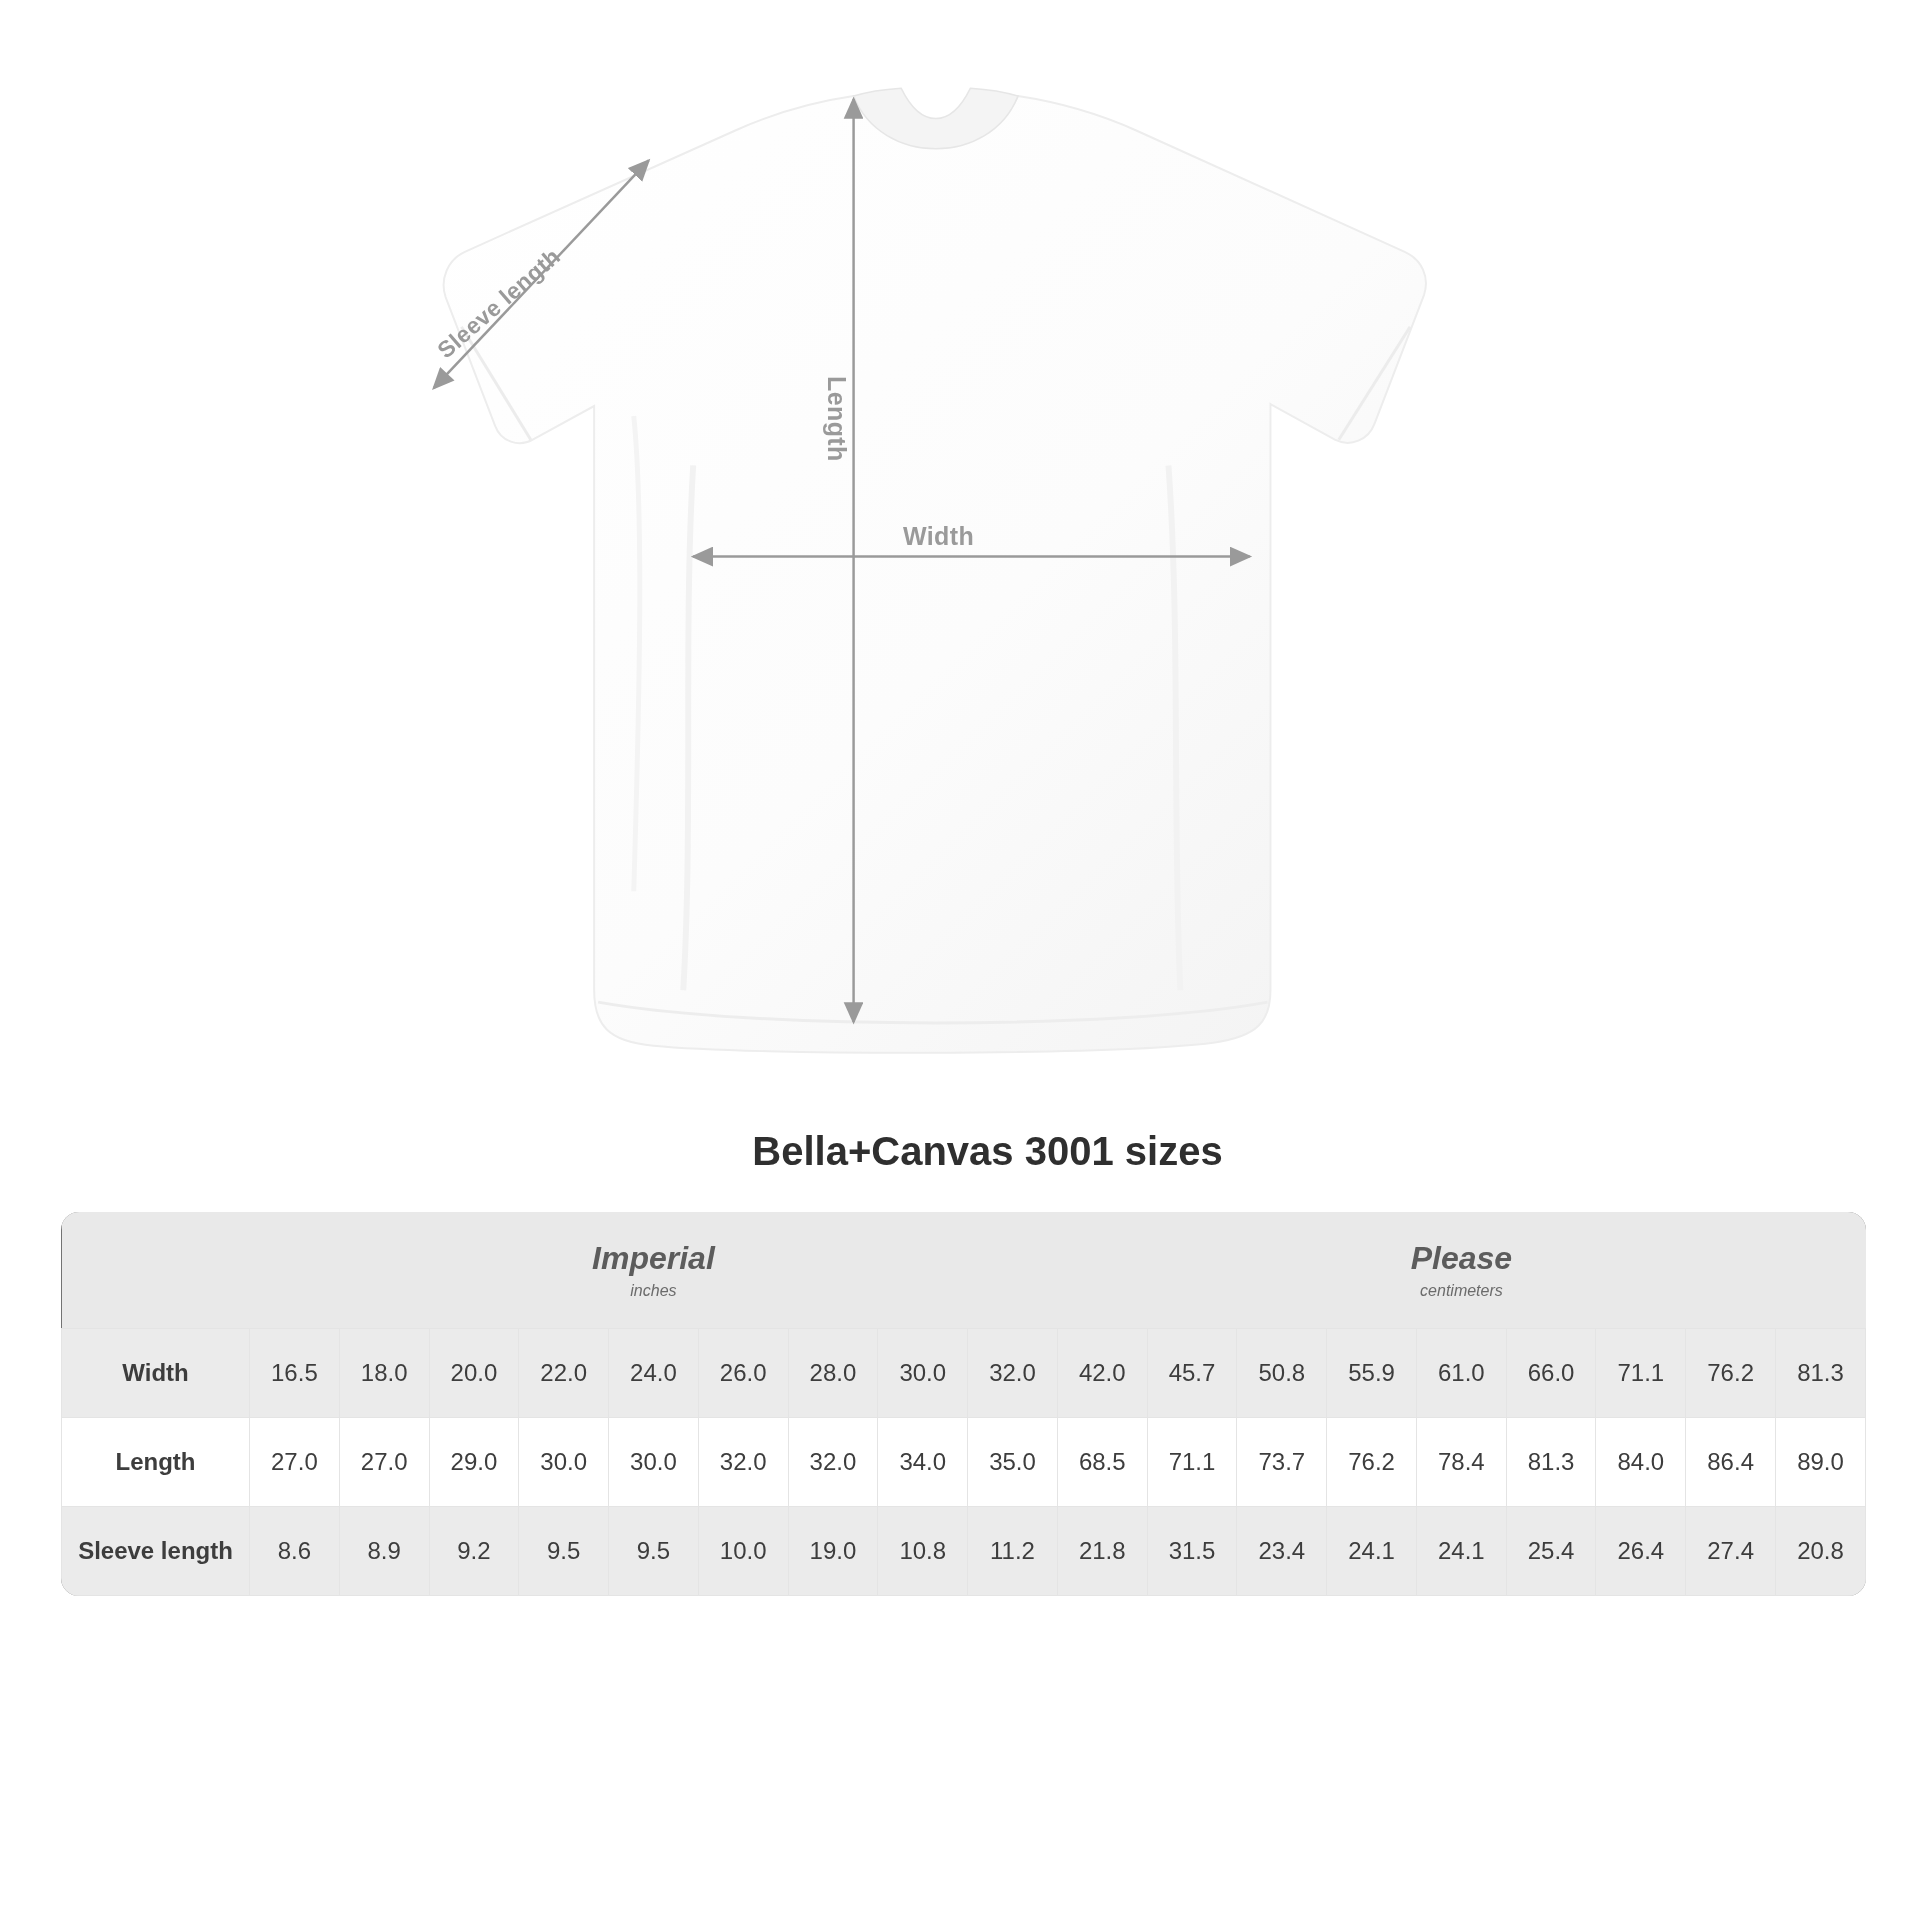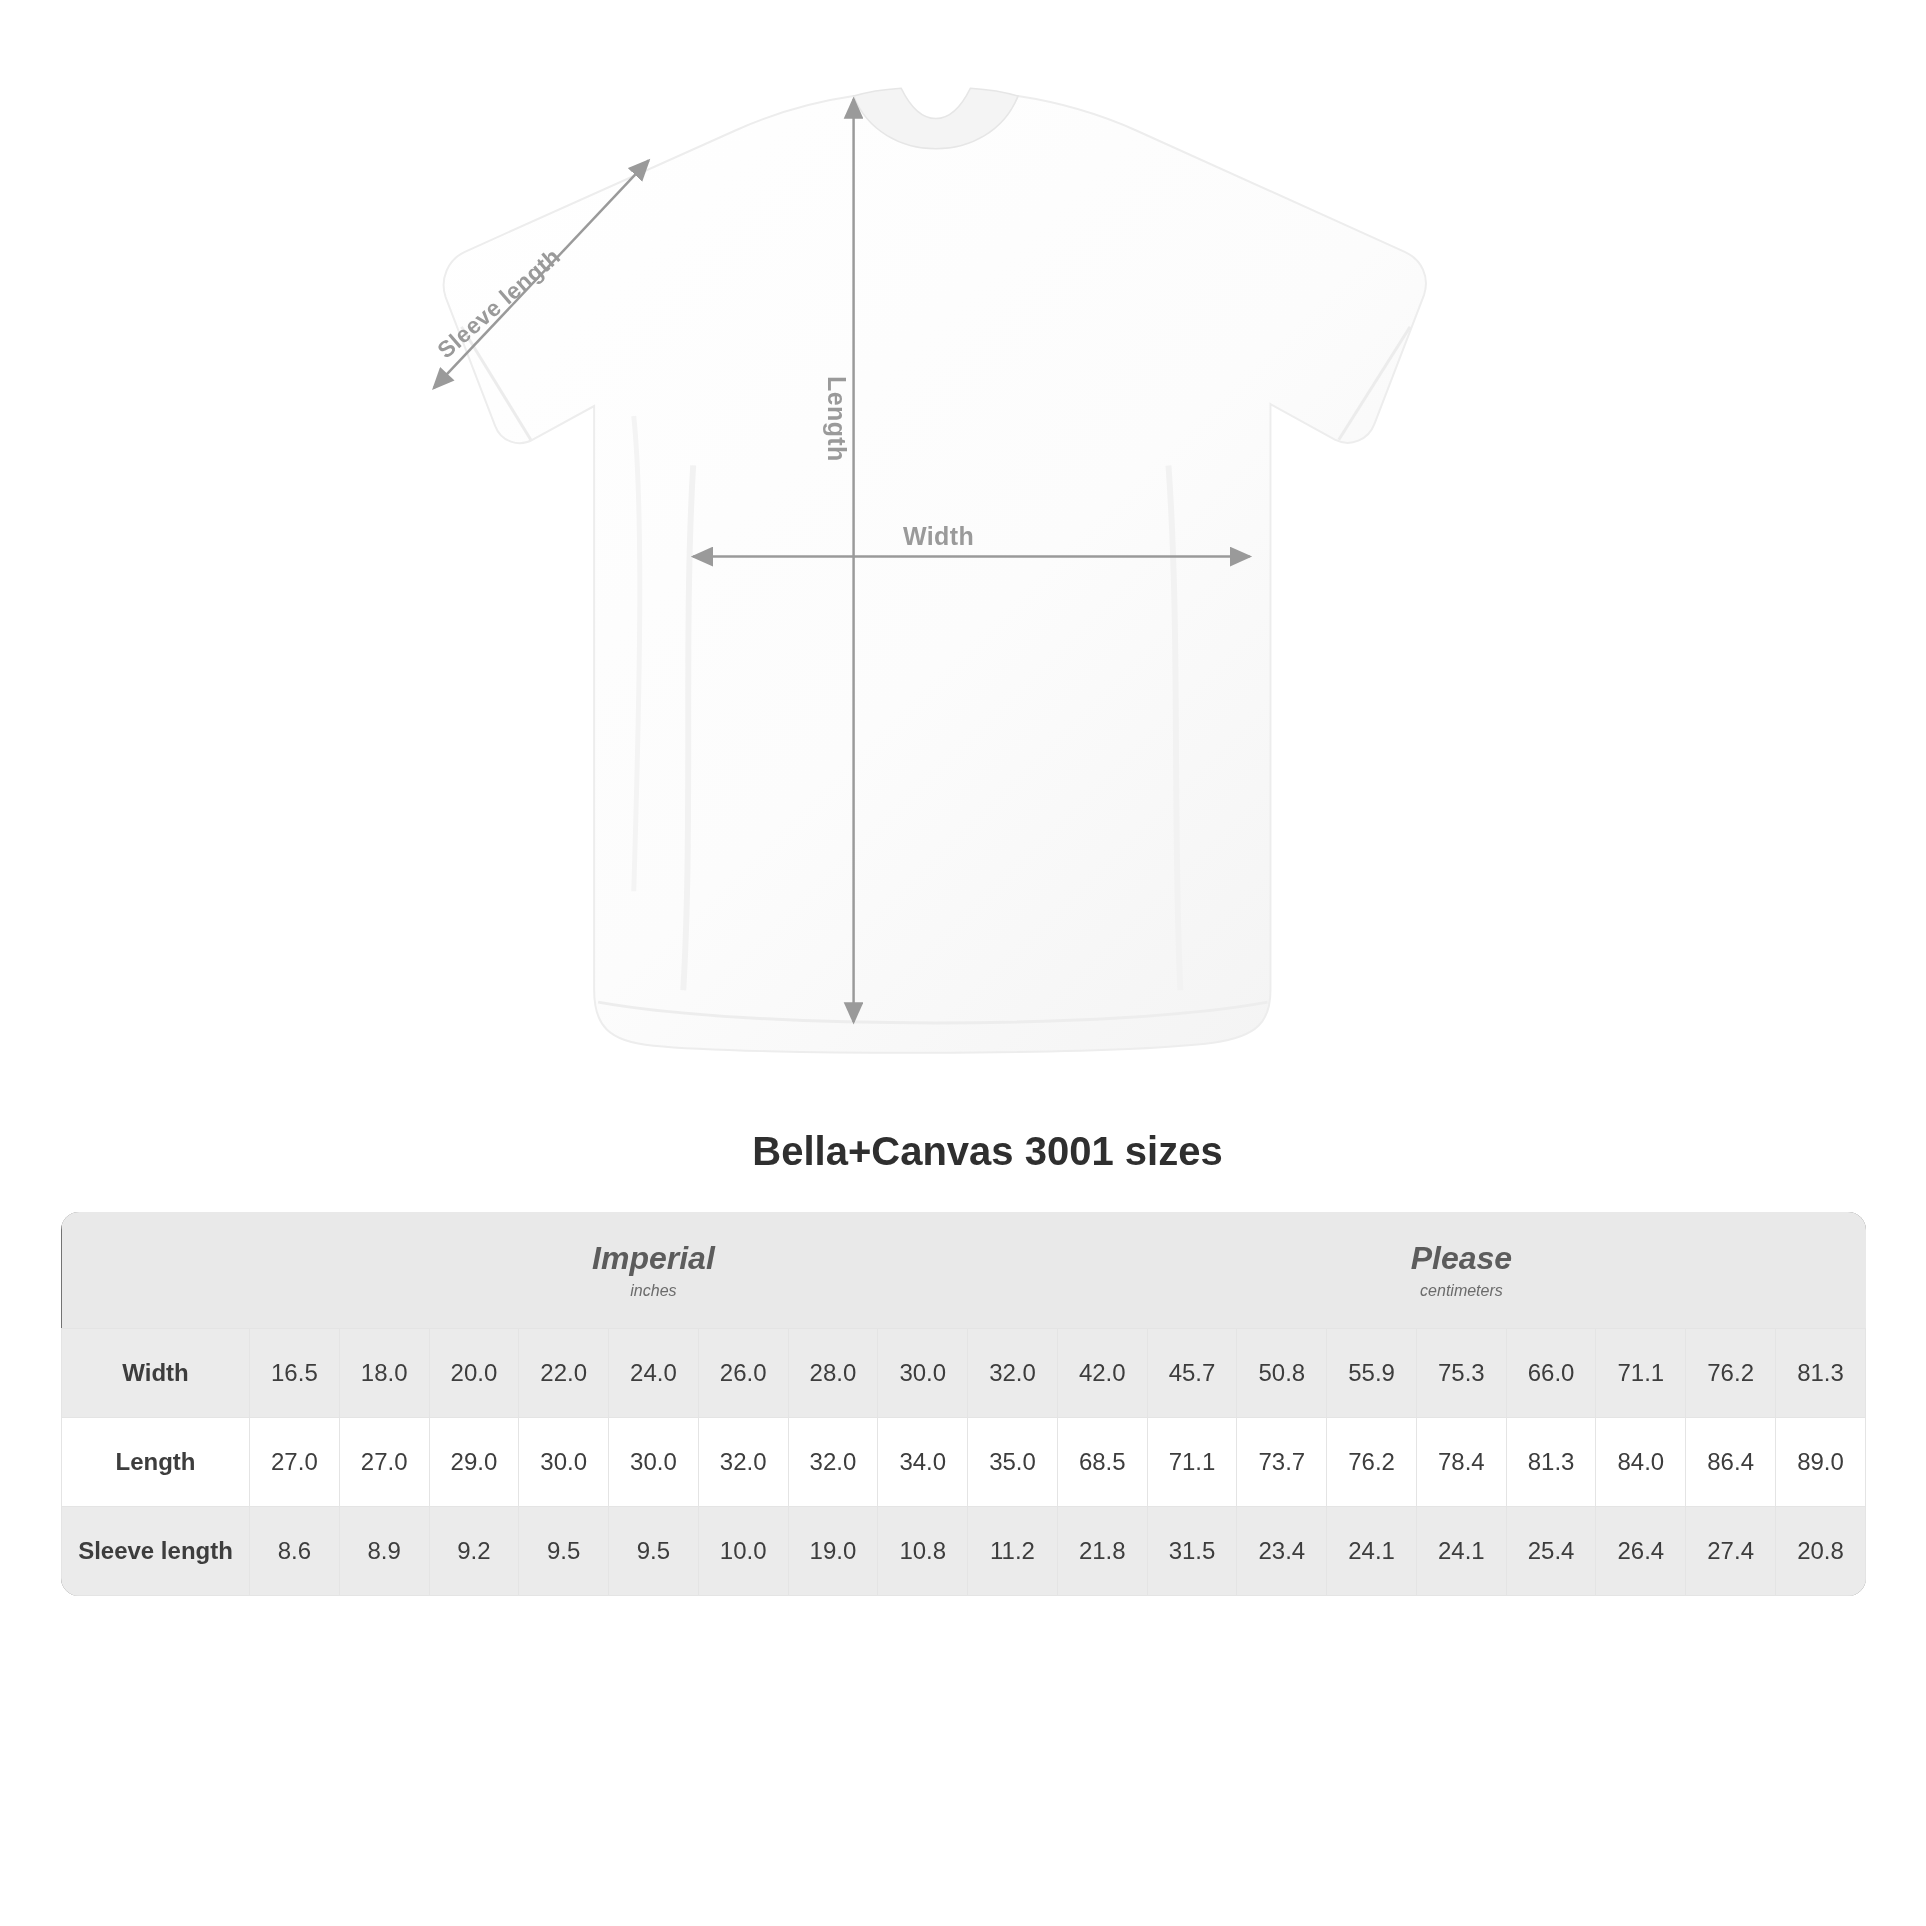--- a/index.html
+++ b/index.html
@@ -249,21 +249,21 @@
           <td>22.0</td>
           <td>24.0</td>
           <td>26.0</td>
           <td>28.0</td>
           <td>30.0</td>
           <td>32.0</td>
           <td>42.0</td>
           <td>45.7</td>
           <td>50.8</td>
           <td>55.9</td>
-          <td>75.3</td>
+          <td>61.0</td>
           <td>66.0</td>
           <td>71.1</td>
           <td>76.2</td>
           <td>81.3</td>
         </tr>
 
         <tr class="data-row plain">
           <td class="rowhead">Length</td>
           <td>27.0</td>
           <td>27.0</td>

